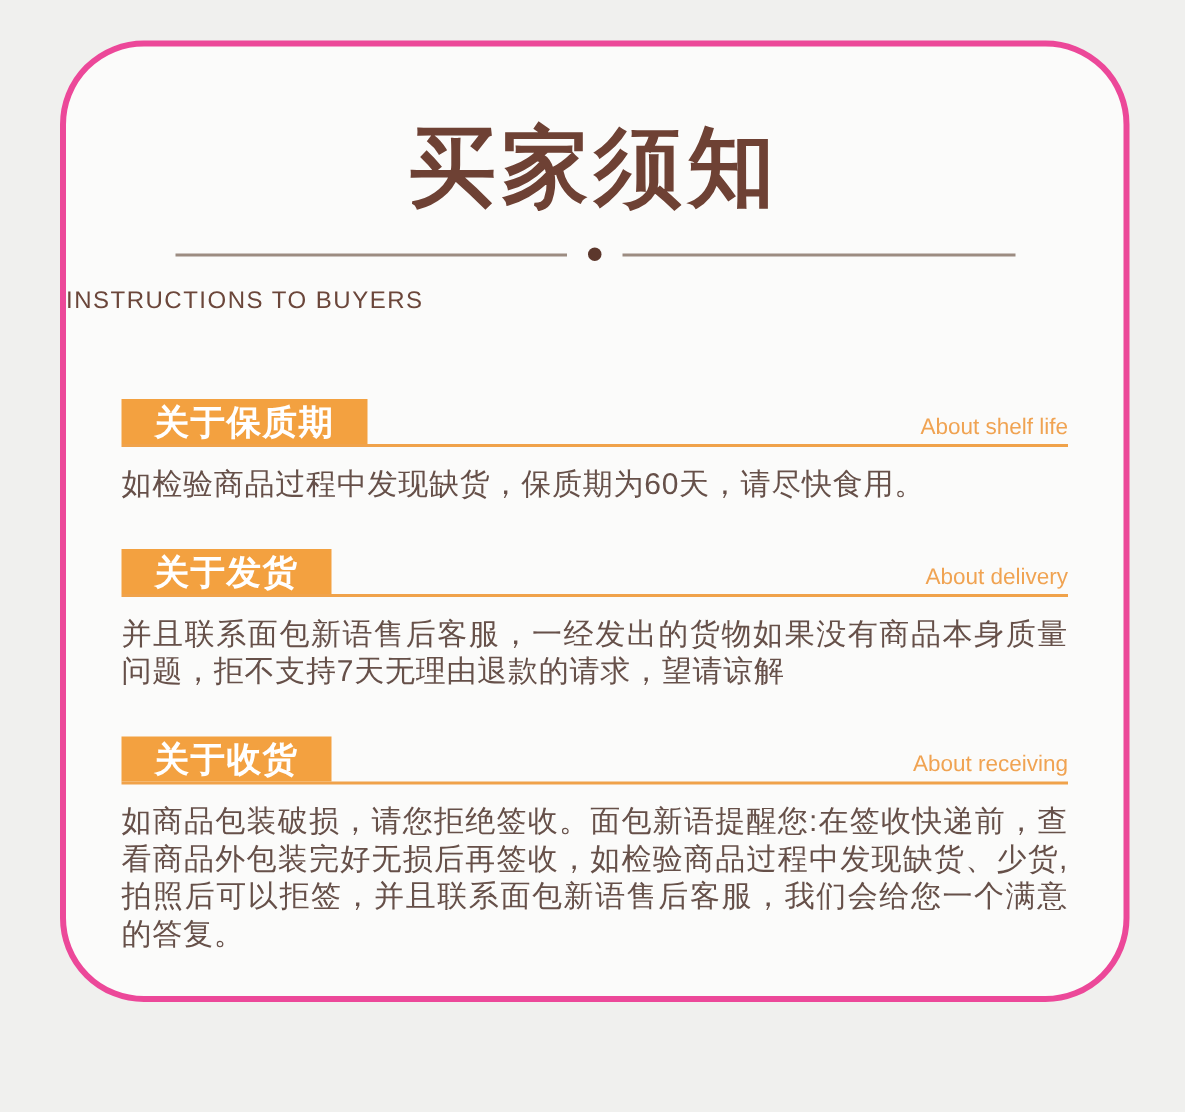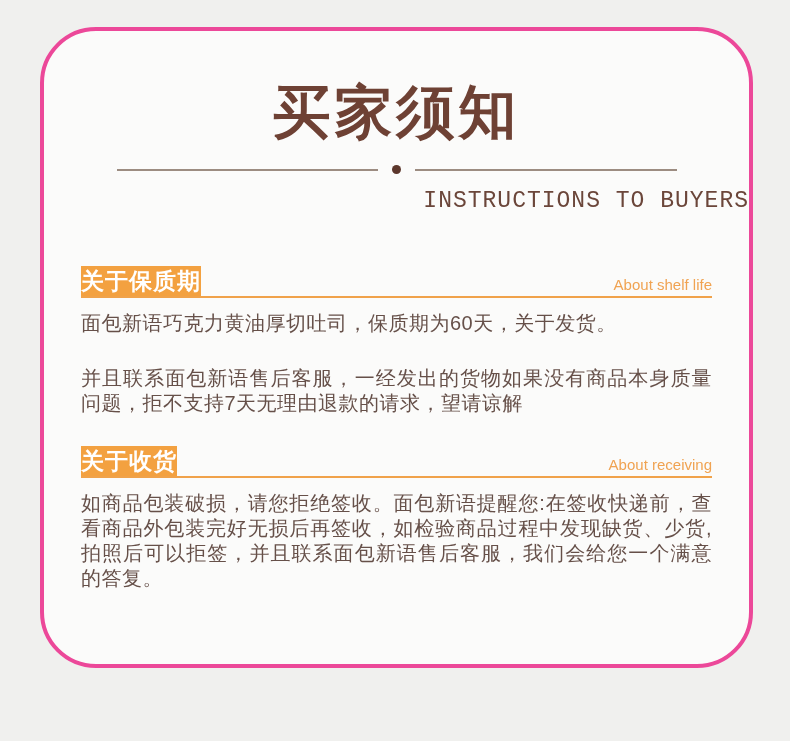--- a/index.html
+++ b/index.html
@@ -48,47 +48,46 @@
   }
   .divider .dot {
     width: 9px;
     height: 9px;
     border-radius: 50%;
     background: #5c372c;
     margin: 0 14px;
   }
   .subtitle {
     margin-top: 14px;
-    text-align: right;
-    font-size: 23px;
+    text-align: left;
+    font-size: 16px;
     line-height: 26px;
     color: #6b463a;
     letter-spacing: 1px;
-    font-family: Liberation Mono, monospace;
   }
   .sections {
     margin: 52px 37px 0 37px;
   }
   .section + .section {
     margin-top: 30px;
   }
   .section-header {
     display: flex;
     justify-content: space-between;
     align-items: flex-end;
     border-bottom: 2px solid #f0a24a;
   }
   .badge {
     display: inline-block;
     background: #f3a140;
     color: #ffffff;
     font-weight: bold;
     font-size: 23px;
     line-height: 28px;
-    padding: 1px 0;
+    padding: 1px 22px;
     letter-spacing: 1px;
   }
   .section-label-en {
     color: #f0a352;
     font-size: 15px;
     padding-bottom: 3px;
     margin-left: 12px;
   }
   .section-body {
     margin-top: 13px;
@@ -114,24 +113,28 @@
 
   <div class="subtitle">INSTRUCTIONS TO BUYERS</div>
 
   <div class="sections">
 
     <div class="section">
       <div class="section-header">
         <span class="badge">关于保质期</span>
         <span class="section-label-en">About shelf life</span>
       </div>
-      <div class="section-body">面包新语巧克力黄油厚切吐司，保质期为60天，关于发货。</div>
+      <div class="section-body">如检验商品过程中发现缺货，保质期为60天，请尽快食用。</div>
     </div>
 
     <div class="section">
+      <div class="section-header">
+        <span class="badge">关于发货</span>
+        <span class="section-label-en">About delivery</span>
+      </div>
       <div class="section-body">并且联系面包新语售后客服，一经发出的货物如果没有商品本身质量问题，拒不支持7天无理由退款的请求，望请谅解</div>
     </div>
 
     <div class="section">
       <div class="section-header">
         <span class="badge">关于收货</span>
         <span class="section-label-en">About receiving</span>
       </div>
       <div class="section-body">如商品包装破损，请您拒绝签收。面包新语提醒您:在签收快递前，查看商品外包装完好无损后再签收，如检验商品过程中发现缺货、少货,拍照后可以拒签，并且联系面包新语售后客服，我们会给您一个满意的答复。</div>
     </div>

